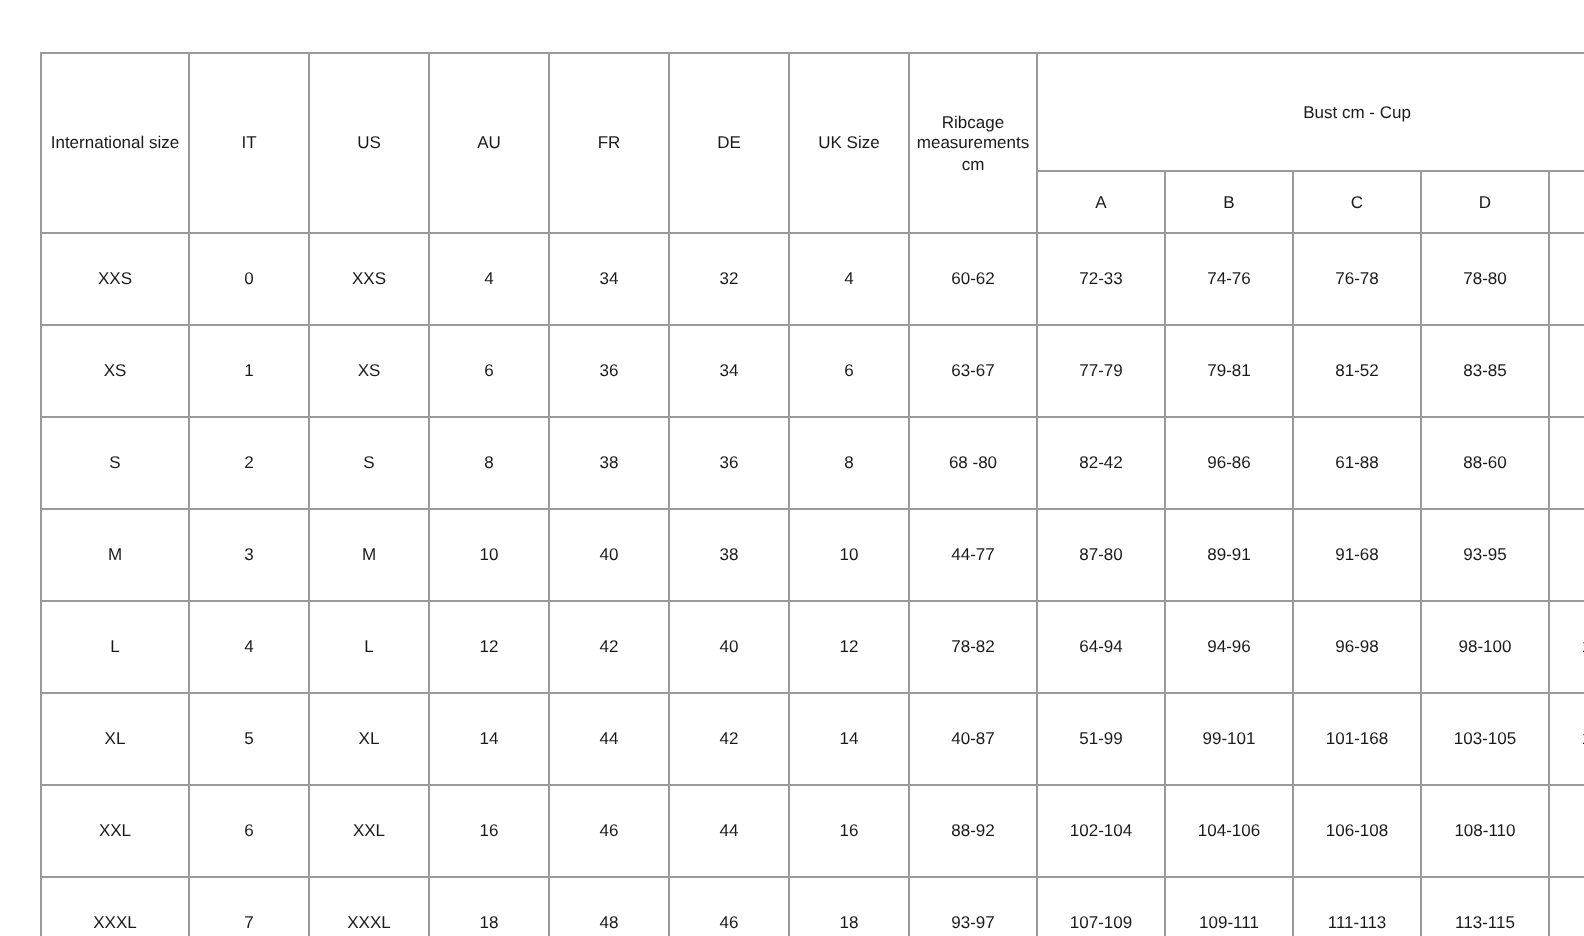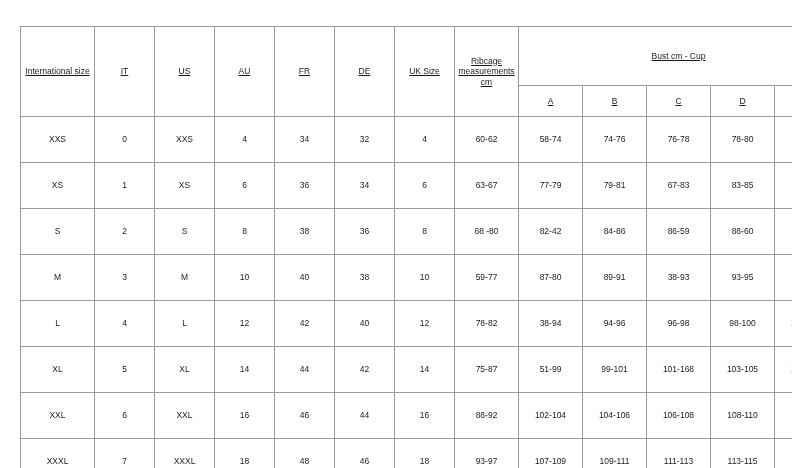--- a/index.html
+++ b/index.html
@@ -32,21 +32,20 @@
     text-align: center;
     vertical-align: middle;
     font-weight: normal;
     font-size: 8.5px;
     color: #1a1a1a;
     padding: 2px 1px;
     line-height: 1.25;
   }
   thead th {
     height: 54px;
-    text-decoration: underline;
   }
   thead th.sub {
     height: 26px;
   }
   tbody td {
     height: 41px;
   }
   .bust-group {
     font-size: 8.5px;
   }
@@ -103,95 +102,95 @@
     <tbody>
       <tr>
         <td>XXS</td>
         <td>0</td>
         <td>XXS</td>
         <td>4</td>
         <td>34</td>
         <td>32</td>
         <td>4</td>
         <td>60-62</td>
-        <td>58-74</td>
+        <td>72-33</td>
         <td>74-76</td>
         <td>76-78</td>
         <td>78-80</td>
         <td>80-82</td>
       </tr>
       <tr>
         <td>XS</td>
         <td>1</td>
         <td>XS</td>
         <td>6</td>
         <td>36</td>
         <td>34</td>
         <td>6</td>
         <td>63-67</td>
         <td>77-79</td>
         <td>79-81</td>
-        <td>67-83</td>
+        <td>81-52</td>
         <td>83-85</td>
         <td>85-87</td>
       </tr>
       <tr>
         <td>S</td>
         <td>2</td>
         <td>S</td>
         <td>8</td>
         <td>38</td>
         <td>36</td>
         <td>8</td>
         <td>68 -80</td>
         <td>82-42</td>
-        <td>84-86</td>
-        <td>86-59</td>
+        <td>96-86</td>
+        <td>61-88</td>
         <td>88-60</td>
         <td>90-92</td>
       </tr>
       <tr>
         <td>M</td>
         <td>3</td>
         <td>M</td>
         <td>10</td>
         <td>40</td>
         <td>38</td>
         <td>10</td>
-        <td>59-77</td>
+        <td>44-77</td>
         <td>87-80</td>
         <td>89-91</td>
-        <td>38-93</td>
+        <td>91-68</td>
         <td>93-95</td>
         <td>95-97</td>
       </tr>
       <tr>
         <td>L</td>
         <td>4</td>
         <td>L</td>
         <td>12</td>
         <td>42</td>
         <td>40</td>
         <td>12</td>
         <td>78-82</td>
-        <td>38-94</td>
+        <td>64-94</td>
         <td>94-96</td>
         <td>96-98</td>
         <td>98-100</td>
         <td>100-102</td>
       </tr>
       <tr>
         <td>XL</td>
         <td>5</td>
         <td>XL</td>
         <td>14</td>
         <td>44</td>
         <td>42</td>
         <td>14</td>
-        <td>75-87</td>
+        <td>40-87</td>
         <td>51-99</td>
         <td>99-101</td>
         <td>101-168</td>
         <td>103-105</td>
         <td>105-107</td>
       </tr>
       <tr>
         <td>XXL</td>
         <td>6</td>
         <td>XXL</td>

